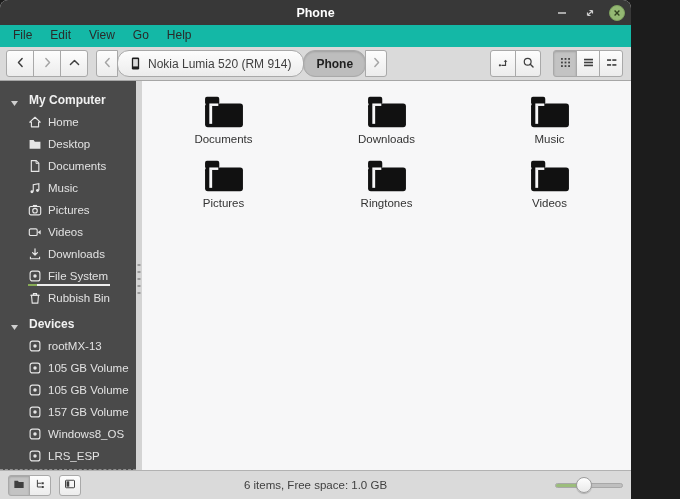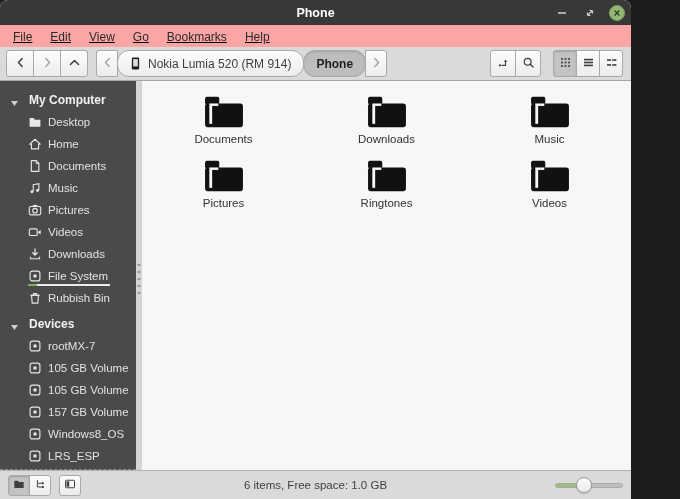--- a/index.html
+++ b/index.html
@@ -10,21 +10,21 @@
   
   .titlebar { height:25px; background:#383838; display:flex; align-items:center; position:relative; flex:0 0 auto; }
   .titlebar .title { position:absolute; left:0; right:0; text-align:center; color:#fff; font-weight:bold; font-size:12.5px; }
   .win-controls { position:absolute; right:6px; display:flex; align-items:center; gap:10px; }
   .win-btn { width:18px; height:18px; display:flex; align-items:center; justify-content:center; color:#cfcfcf; cursor:default; }
   .win-btn svg { width:10px; height:10px; }
   .close-btn { width:16px; height:16px; border-radius:50%; background:#94b873; border:1px solid #7da05e; display:flex; align-items:center; justify-content:center; }
   .close-btn svg { width:8px; height:8px; color:#31421f; }
 
   
-  .menubar { height:22px; background:#fca5a5; display:flex; align-items:flex-end; padding-left:4px; flex:0 0 auto;text-decoration:underline; }
+  .menubar { height:22px; background:#14b8a6; display:flex; align-items:flex-start; padding-left:4px; flex:0 0 auto; }
   .menu-item { font-size:12px; color:#2a2a2a; padding:3px 9px; border-radius:3px; }
 
   
   .toolbar { height:34px; background:#dadada; border-bottom:1px solid #a6a6a6; display:flex; align-items:center; padding:0 6px; flex:0 0 auto; }
   .btn { background:linear-gradient(#fdfdfd,#ececec); border:1px solid #a9a9a9; height:27px; display:flex; align-items:center; justify-content:center; color:#3f3f3f; cursor:default; }
   .btn svg { width:13px; height:13px; }
   .btn.pressed { background:#c3c3c3; box-shadow:inset 0 1px 2px rgba(0,0,0,.18); }
   .btn.disabled { color:#a5a5a5; }
   .group { display:flex; }
   .group .btn + .btn { margin-left:-1px; }
@@ -105,21 +105,20 @@
           </svg>
       </div>
     </div>
   </div>
 
   <div class="menubar">
     <span class="menu-item">File</span>
     <span class="menu-item">Edit</span>
     <span class="menu-item">View</span>
     <span class="menu-item">Go</span>
-    <span class="menu-item">Bookmarks</span>
     <span class="menu-item">Help</span>
   </div>
 
   <div class="toolbar">
     <div class="group nav-group">
       <div class="btn">
           <span><svg viewBox="0 0 16 16" fill="none" xmlns="http://www.w3.org/2000/svg">
               <path d="M10 3 5.5 8 10 13" stroke="currentColor" stroke-width="1.8" stroke-linecap="round" stroke-linejoin="round"></path>
             </svg></span>
         </div>
@@ -218,29 +217,29 @@
     <div class="sidebar">
 
       <div class="side-header">
         <span class="tri"><svg viewBox="0 0 9 9" fill="none" xmlns="http://www.w3.org/2000/svg">
               <path d="M1 3 8 3 4.5 8z" fill="currentColor"></path>
             </svg></span>
         <span>My Computer</span>
       </div>
       <div class="side-row">
         <span class="s-icon"><svg viewBox="0 0 16 16" fill="none" xmlns="http://www.w3.org/2000/svg">
+              <path d="M8 2.6 14 8.2h-1.9v5.3H3.9V8.2H2z" stroke="currentColor" stroke-width="1.3" stroke-linejoin="round"></path>
+            </svg></span>
+        <span class="s-label">Home</span>
+      </div>
+      <div class="side-row">
+        <span class="s-icon"><svg viewBox="0 0 16 16" fill="none" xmlns="http://www.w3.org/2000/svg">
               <path d="M1.8 3.5h4.6l1.4 1.8h6.4v8H1.8z" fill="currentColor"></path>
             </svg></span>
         <span class="s-label">Desktop</span>
-      </div>
-      <div class="side-row">
-        <span class="s-icon"><svg viewBox="0 0 16 16" fill="none" xmlns="http://www.w3.org/2000/svg">
-              <path d="M8 2.6 14 8.2h-1.9v5.3H3.9V8.2H2z" stroke="currentColor" stroke-width="1.3" stroke-linejoin="round"></path>
-            </svg></span>
-        <span class="s-label">Home</span>
       </div>
       <div class="side-row">
         <span class="s-icon"><svg viewBox="0 0 16 16" fill="none" xmlns="http://www.w3.org/2000/svg">
               <path d="M3.8 1.8h5.6l3 3v9.4H3.8z" stroke="currentColor" stroke-width="1.3" stroke-linejoin="round"></path>
               <path d="M9.2 1.8v3.2h3.2" stroke="currentColor" stroke-width="1.1"></path>
             </svg></span>
         <span class="s-label">Documents</span>
       </div>
       <div class="side-row">
         <span class="s-icon"><svg viewBox="0 0 16 16" fill="none" xmlns="http://www.w3.org/2000/svg">
@@ -292,21 +291,21 @@
         <span class="tri"><svg viewBox="0 0 9 9" fill="none" xmlns="http://www.w3.org/2000/svg">
               <path d="M1 3 8 3 4.5 8z" fill="currentColor"></path>
             </svg></span>
         <span>Devices</span>
       </div>
       <div class="side-row">
         <span class="s-icon"><svg viewBox="0 0 16 16" fill="none" xmlns="http://www.w3.org/2000/svg">
               <rect x="2.4" y="2.4" width="11.2" height="11.2" rx="2.6" stroke="currentColor" stroke-width="1.3"></rect>
               <circle cx="8" cy="8" r="2" fill="currentColor"></circle>
             </svg></span>
-        <span class="s-label">rootMX-7</span>
+        <span class="s-label">rootMX-13</span>
       </div>
       <div class="side-row">
         <span class="s-icon"><svg viewBox="0 0 16 16" fill="none" xmlns="http://www.w3.org/2000/svg">
               <rect x="2.4" y="2.4" width="11.2" height="11.2" rx="2.6" stroke="currentColor" stroke-width="1.3"></rect>
               <circle cx="8" cy="8" r="2" fill="currentColor"></circle>
             </svg></span>
         <span class="s-label">105 GB Volume</span>
       </div>
       <div class="side-row">
         <span class="s-icon"><svg viewBox="0 0 16 16" fill="none" xmlns="http://www.w3.org/2000/svg">

